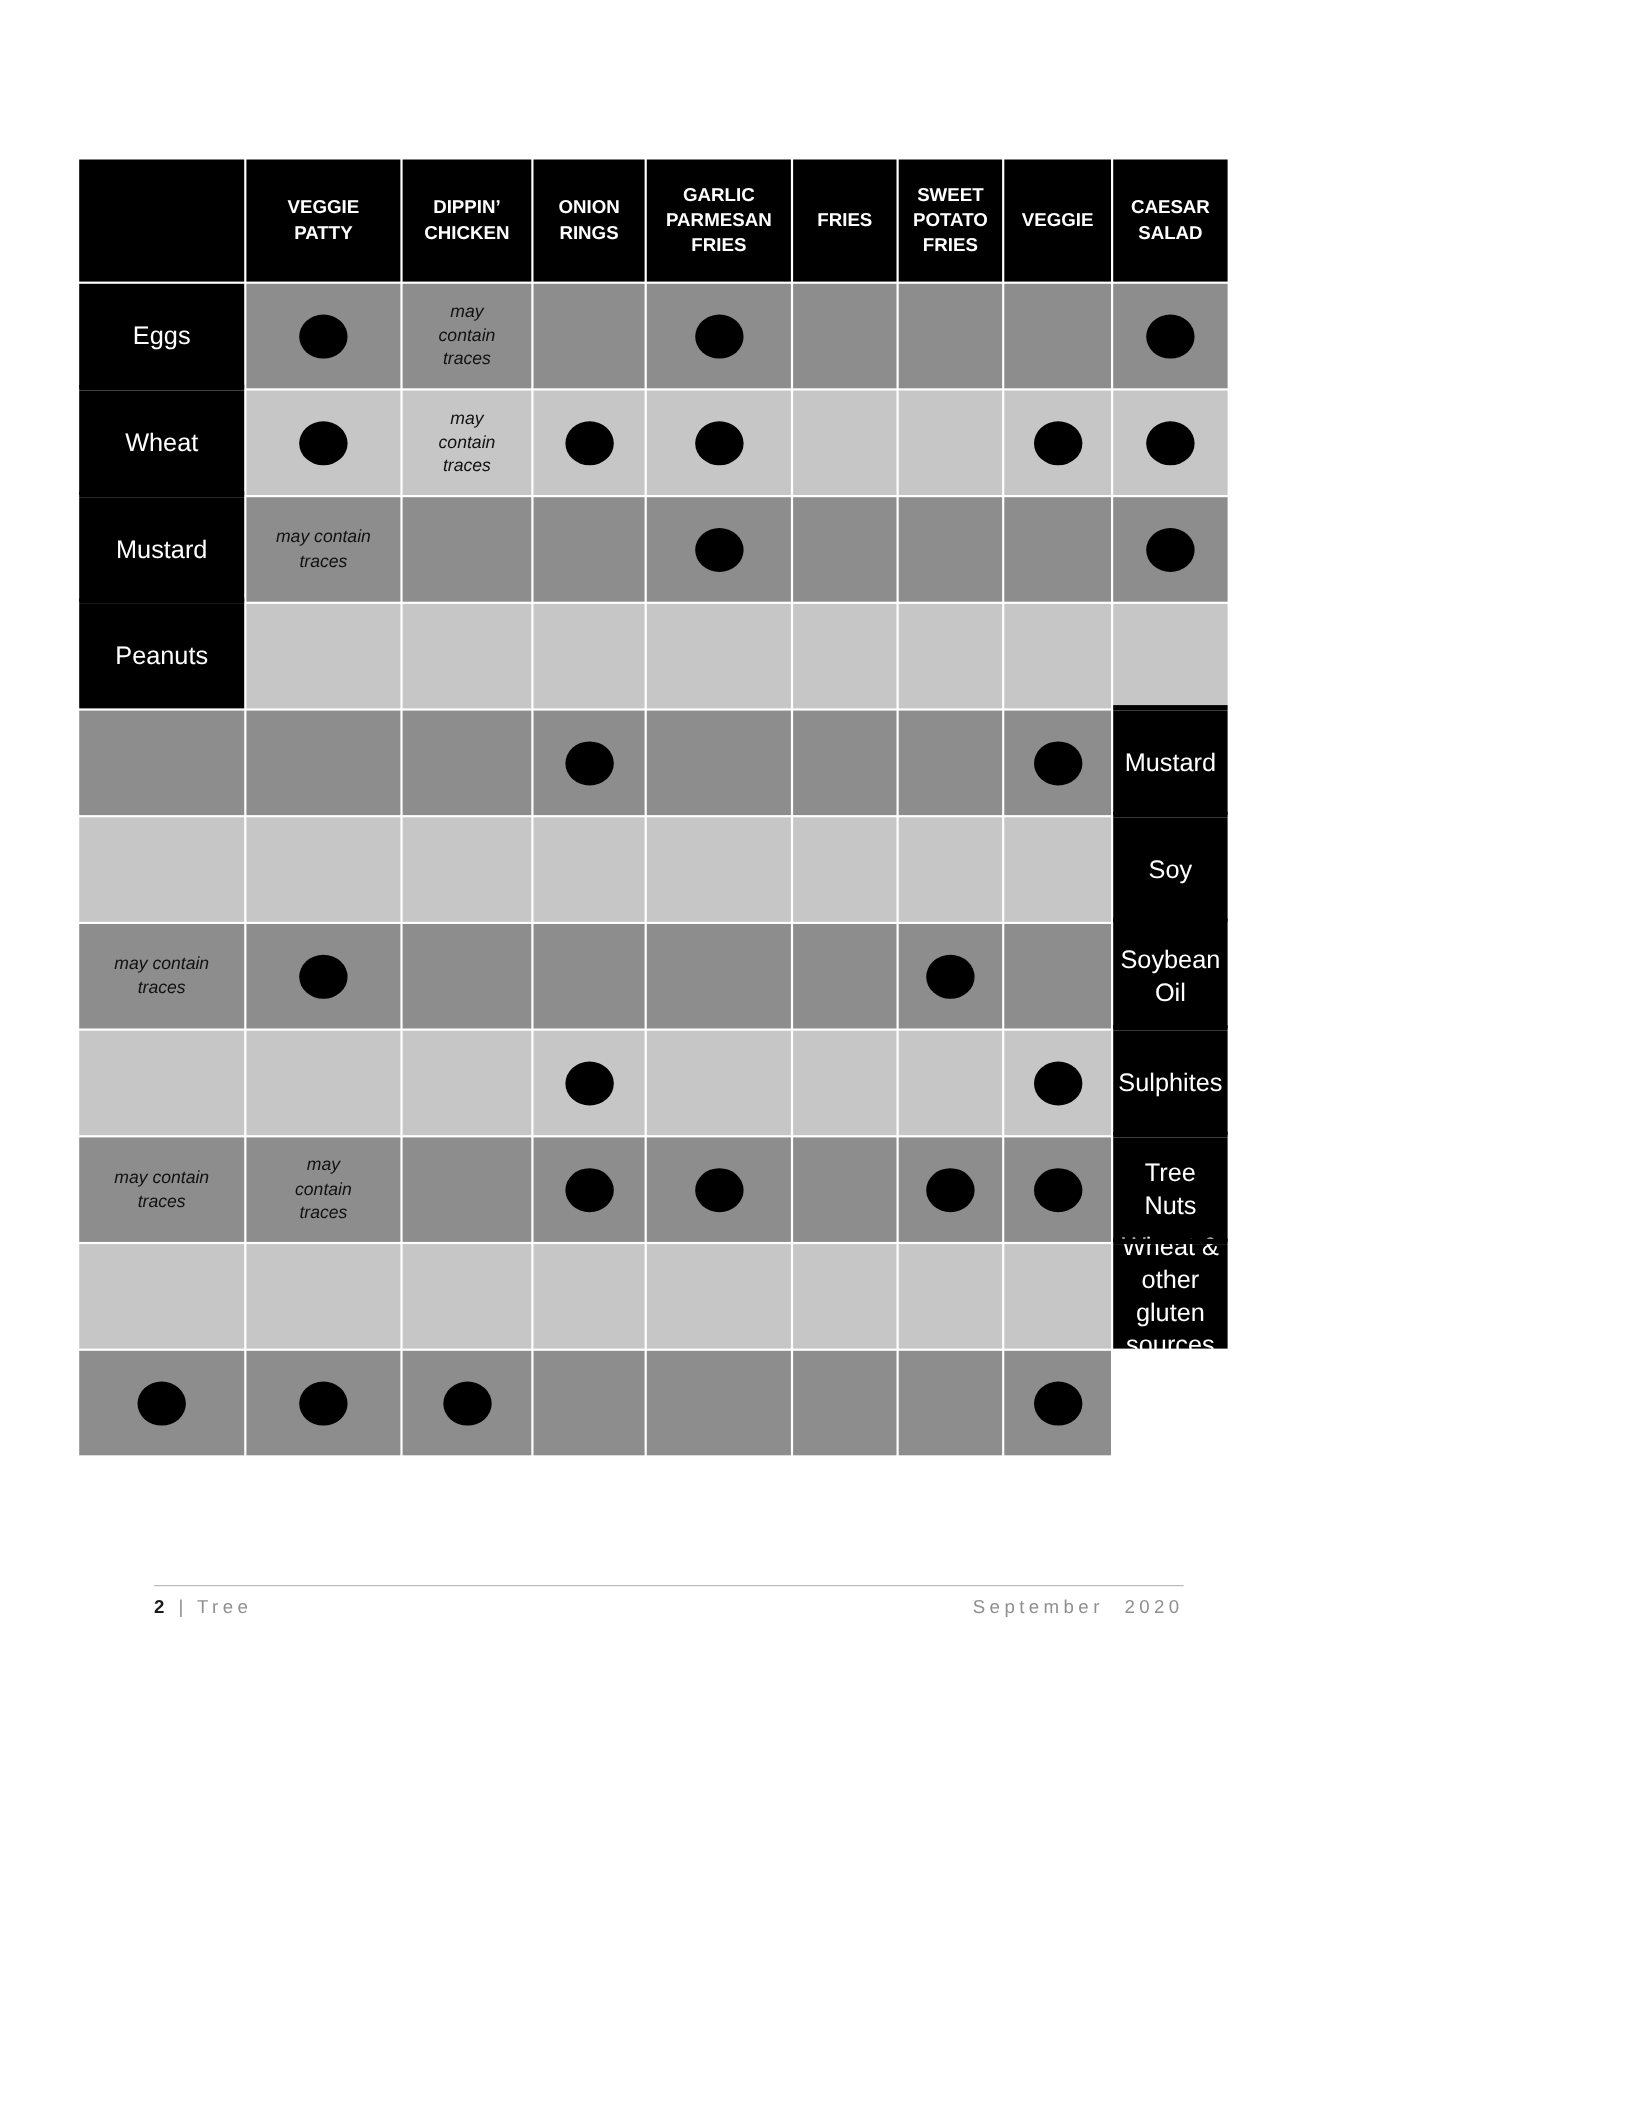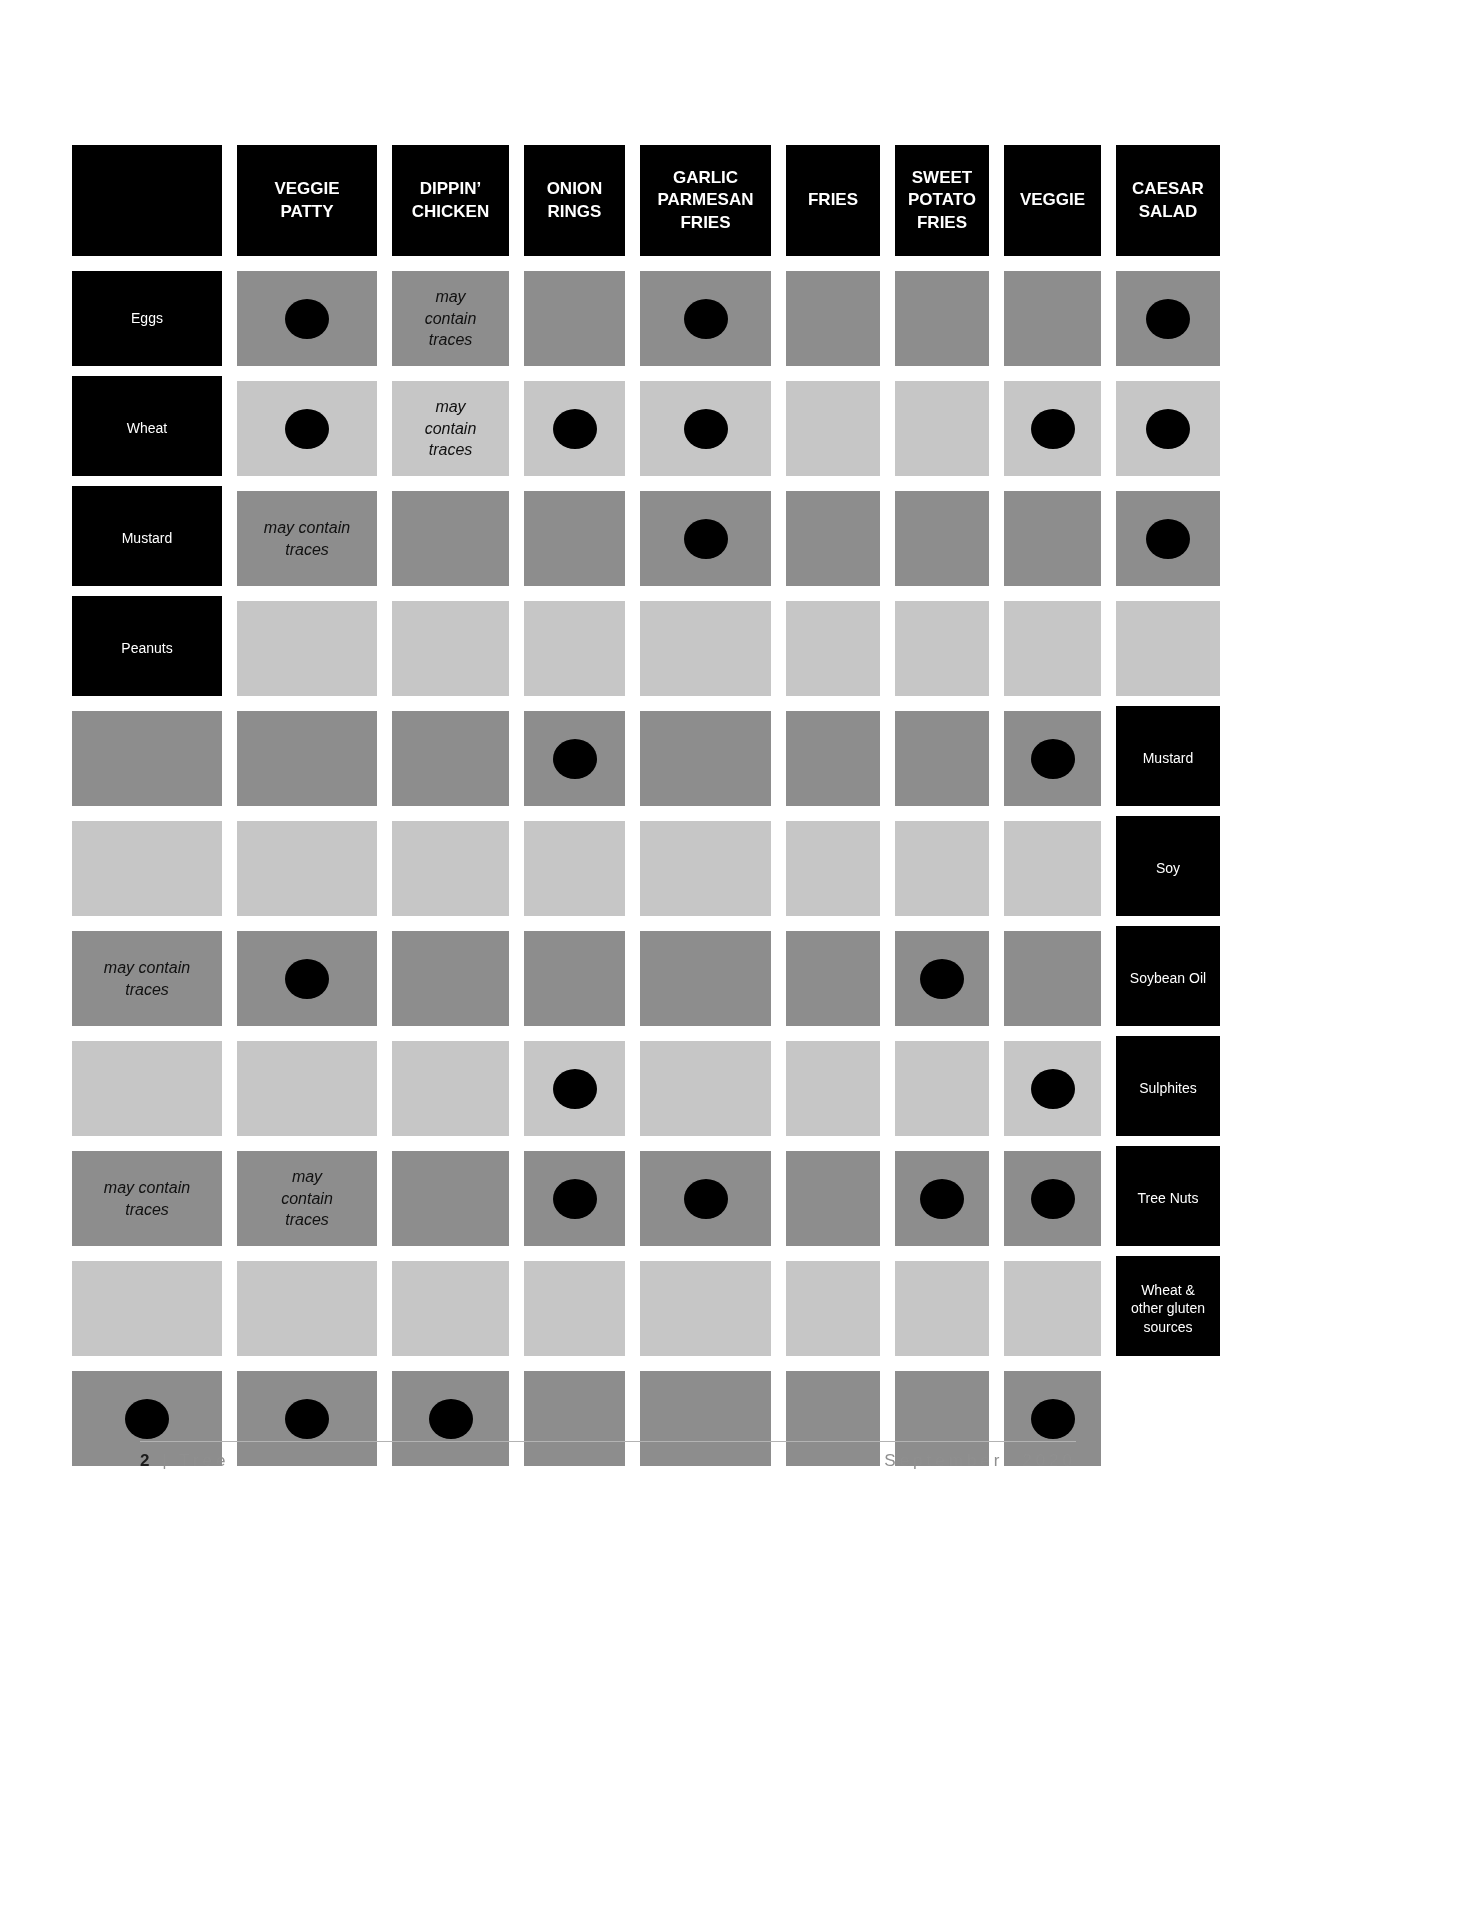--- a/index.html
+++ b/index.html
@@ -13,21 +13,21 @@
   }
 
   .allergen-table {
     position: absolute;
     left: 72px;
     top: 145px;
     display: grid;
     grid-template-columns: 150px 140px 117px 101px 131px 94px 94px 97px 104px;
     grid-template-rows: 111px;
     grid-auto-rows: 95px;
-    gap: 15px;
+    gap: 2px;
   }
 
   .cell {
     display: flex;
     align-items: center;
     justify-content: center;
     text-align: center;
   }
 
   .hdr {
@@ -36,21 +36,21 @@
     font-weight: bold;
     font-size: 17px;
     line-height: 1.32;
     white-space: pre-line;
     padding: 0 4px;
   }
 
   .rowlabel {
     background: #000;
     color: #fff;
-    font-size: 14px;
+    font-size: 23px;
     line-height: 1.3;
     white-space: pre-line;
     position: relative;
     padding: 0 6px;
   }
   
   .rowlabel.fill::before {
     content: "";
     position: absolute;
     left: 0;

